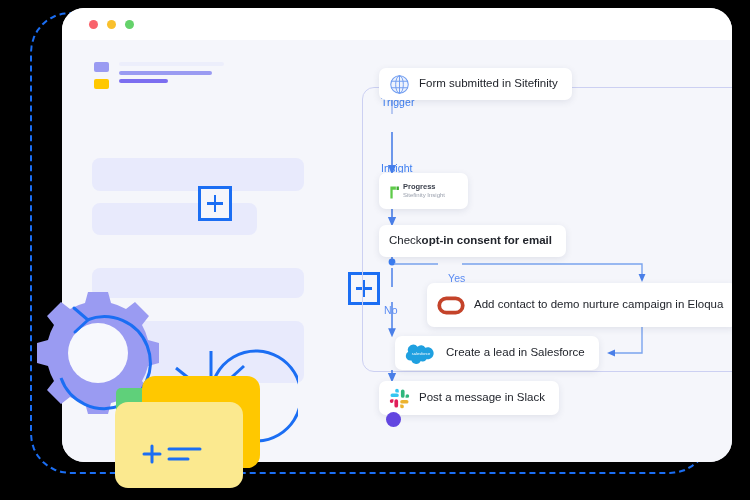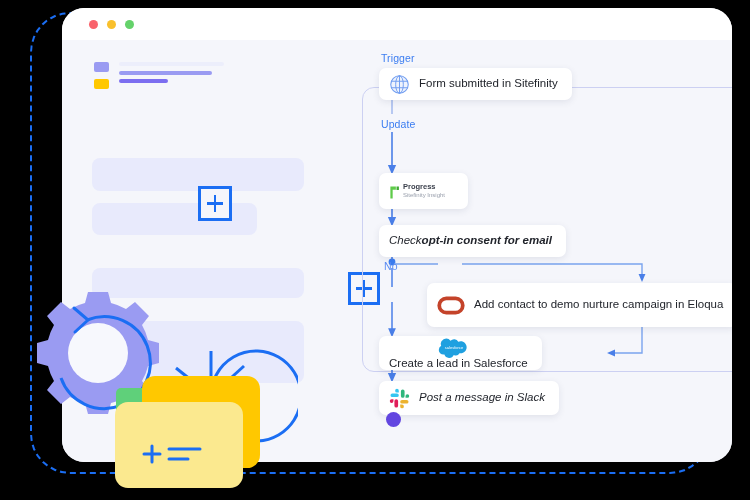--- a/index.html
+++ b/index.html
@@ -119,20 +119,21 @@
 
   
   .flow { position: absolute; left: 0; top: 0; width: 100%; height: 100%; }
 
   .flow-label {
     position: absolute;
     color: #3b7df1;
     font-size: 10.5px;
     letter-spacing: .1px;
     white-space: nowrap;
+    margin-top: 44px;
   }
   .lbl-trigger { left: 319px; top: 12px; }
   .lbl-actions { left: 319px; top: 78px; }
   .lbl-yes { left: 386px; top: 188px; color: #5b8cf3; }
   .lbl-no  { left: 322px; top: 220px; color: #5b8cf3; }
 
   .node {
     position: absolute;
     background: #ffffff;
     border-radius: 7px;
@@ -145,24 +146,24 @@
   }
   .node .nlabel {
     font-size: 11.5px;
     color: #22252c;
     line-height: 1;
   }
   .node .nicon { flex: none; display: flex; align-items: flex-end; justify-content: center; margin-right: 9px; }
 
   .n-form      { left: 317px; top: 28px;  }
   .n-progress  { left: 317px; top: 133px; height: 36px; }
-  .n-check     { left: 317px; top: 185px; font-style: italic; }
+  .n-check     { left: 317px; top: 185px; }
   .n-eloqua    { left: 365px; top: 243px; height: 44px; }
-  .n-salesforce{ left: 317px; top: 296px; height: 34px; flex-direction: column; }
-  .n-slack     { left: 317px; top: 341px; height: 34px; font-style: italic; }
+  .n-salesforce{ left: 333px; top: 296px; height: 34px; }
+  .n-slack     { left: 317px; top: 341px; height: 34px; }
   .n-check .nlabel { font-weight: normal; }
 
   
   .progress-logo { display: flex; align-items: center; }
   .progress-text { margin-left: 3px; line-height: 1.15; }
   .progress-text .p1 { font-size: 7.5px; color: #3a3f4b; font-weight: bold; }
   .progress-text .p2 { font-size: 6px; color: #9aa0ad; }
 
   
   .arrows { position: absolute; left: 0; top: 0; width: 750px; height: 500px; pointer-events: none; }
@@ -256,21 +257,21 @@
           <line x1="330" y1="228" x2="330" y2="216" stroke="none"></line>
           <line x1="330" y1="228" x2="330" y2="247" stroke="#4a7fe8" stroke-width="1.5"></line>
           <line x1="330" y1="262" x2="330" y2="293" stroke="#4a7fe8" stroke-width="1.5" marker-end="url(#ah)"></line>
 
           <path d="M580,279 L580,313 L549,313" stroke="#7aa4ee" stroke-width="1.4" fill="none" marker-end="url(#ah)"></path>
 
           <line x1="330" y1="330" x2="330" y2="338" stroke="#4a7fe8" stroke-width="1.6" marker-end="url(#ah)"></line>
         </svg>
 
         <div class="flow-label lbl-trigger">Trigger</div>
-        <div class="flow-label lbl-actions">Update</div>
+        <div class="flow-label lbl-actions">Insight</div>
         <div class="flow-label lbl-yes">Yes</div>
         <div class="flow-label lbl-no">No</div>
 
         <div class="node n-form">
           <span class="nicon">
             <svg width="21" height="21" viewBox="0 0 24 24">
               <circle cx="12" cy="12" r="10" fill="#eef3fd" stroke="#6f9cf0" stroke-width="1.2"></circle>
               <ellipse cx="12" cy="12" rx="4.4" ry="10" fill="none" stroke="#6f9cf0" stroke-width="1.1"></ellipse>
               <line x1="12" y1="2" x2="12" y2="22" stroke="#6f9cf0" stroke-width="1.1"></line>
               <line x1="2.3" y1="8.3" x2="21.7" y2="8.3" stroke="#6f9cf0" stroke-width="1.1"></line>

